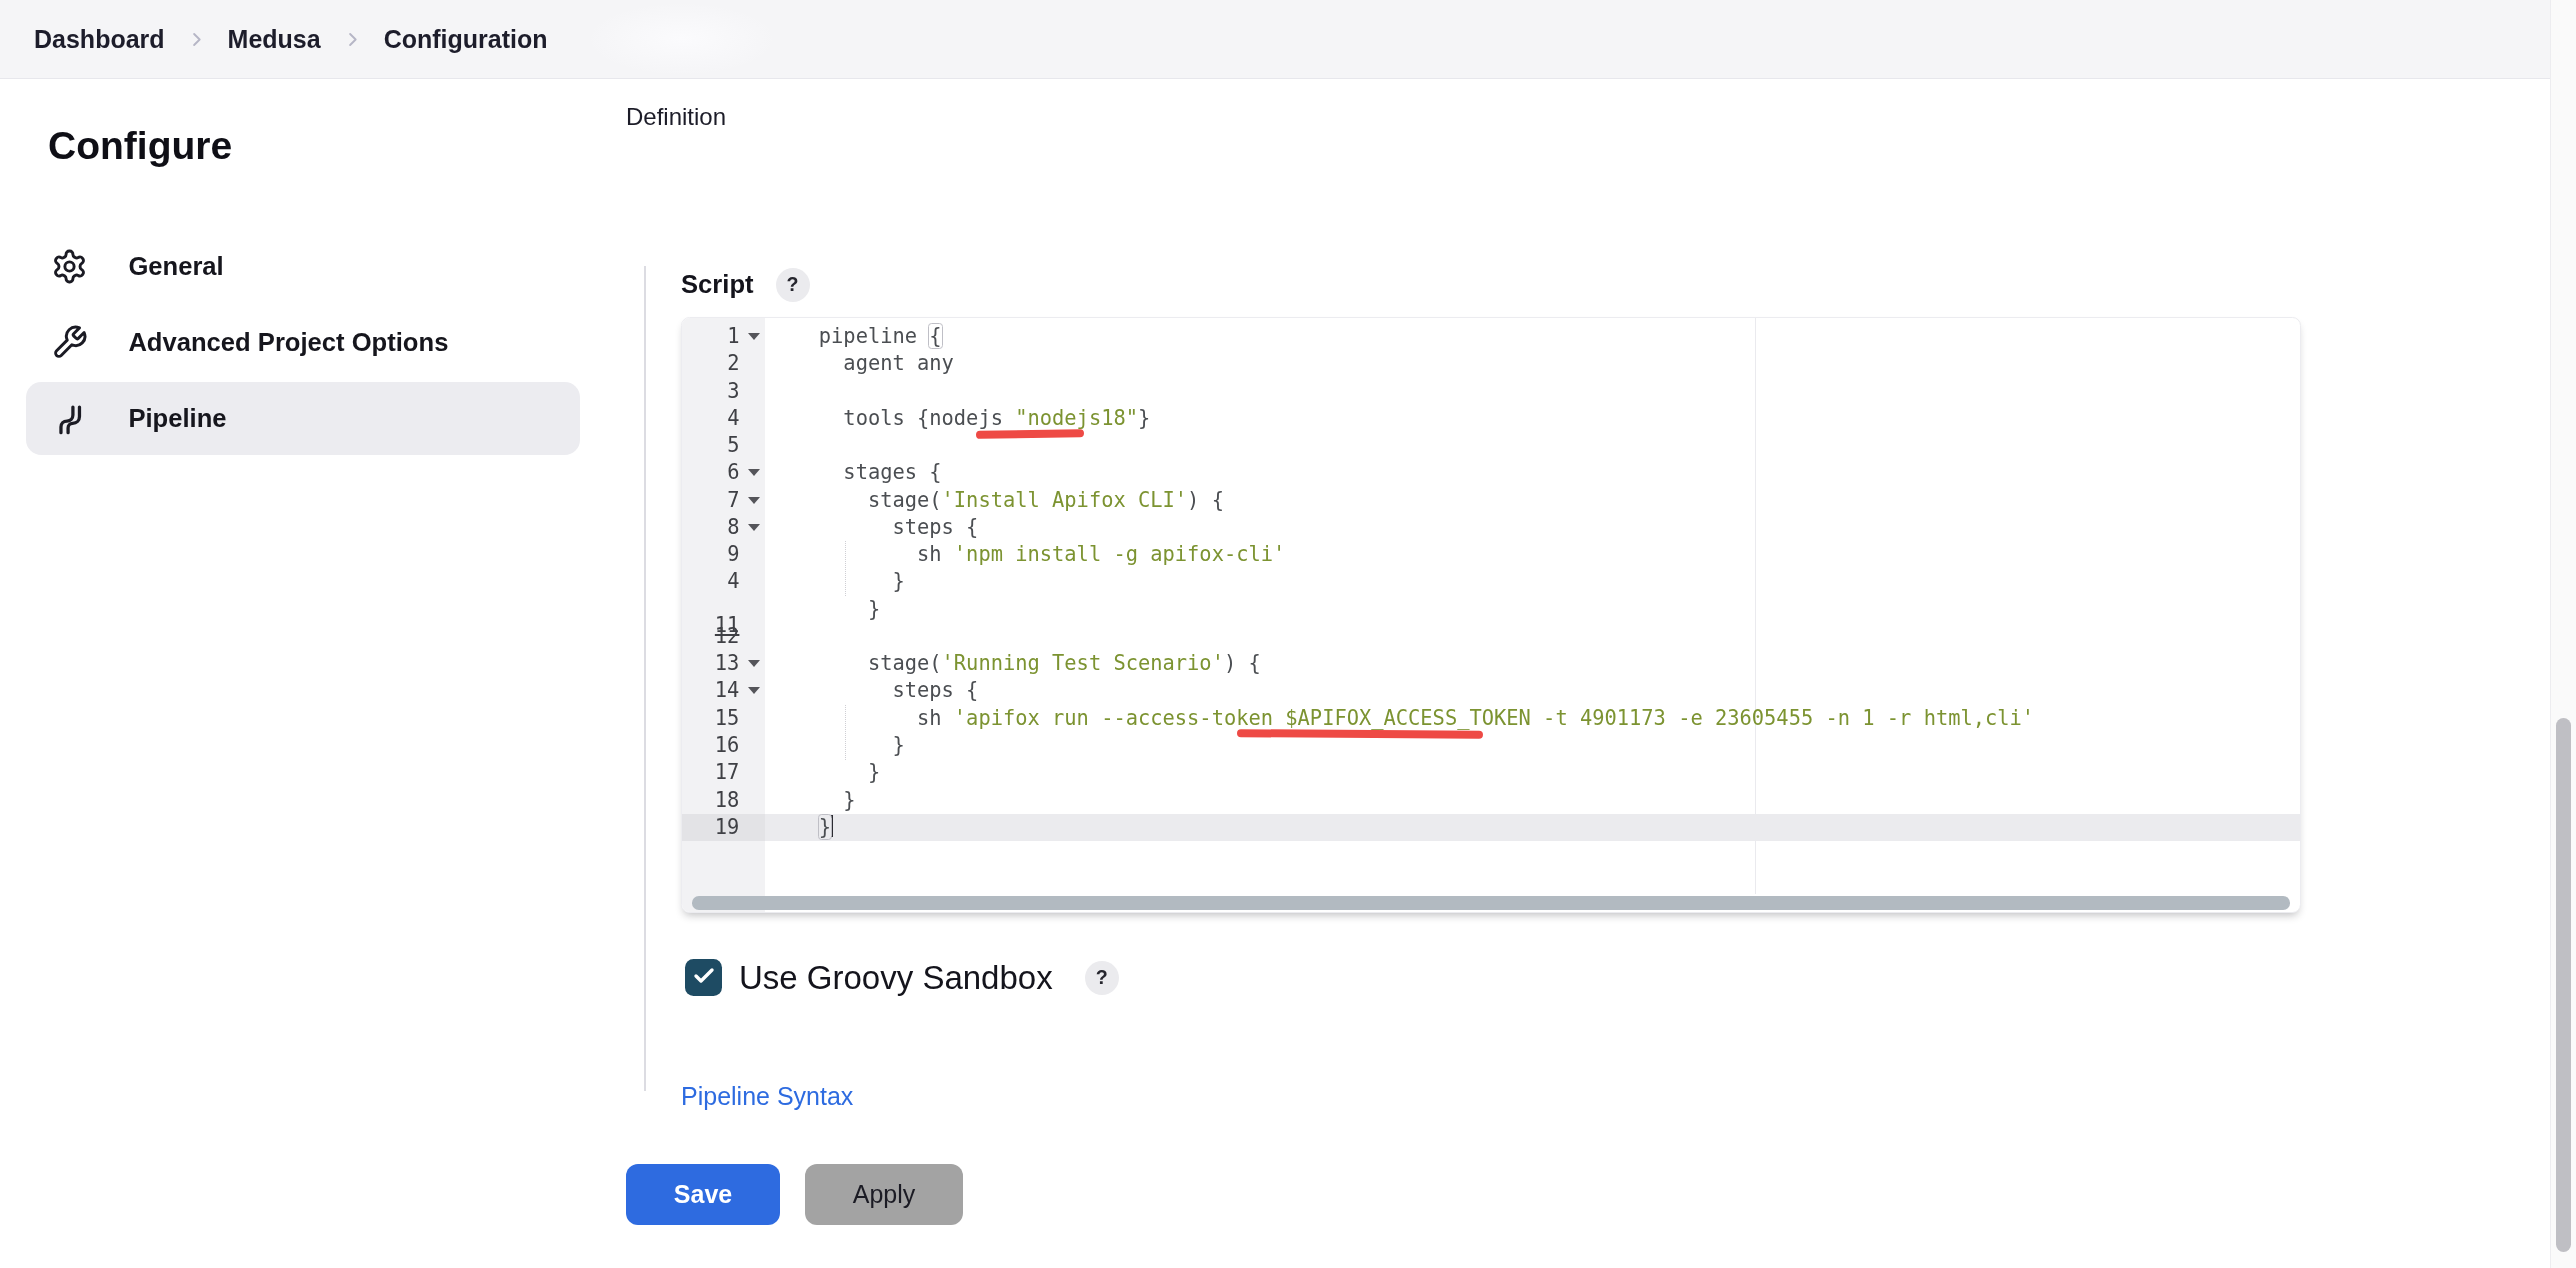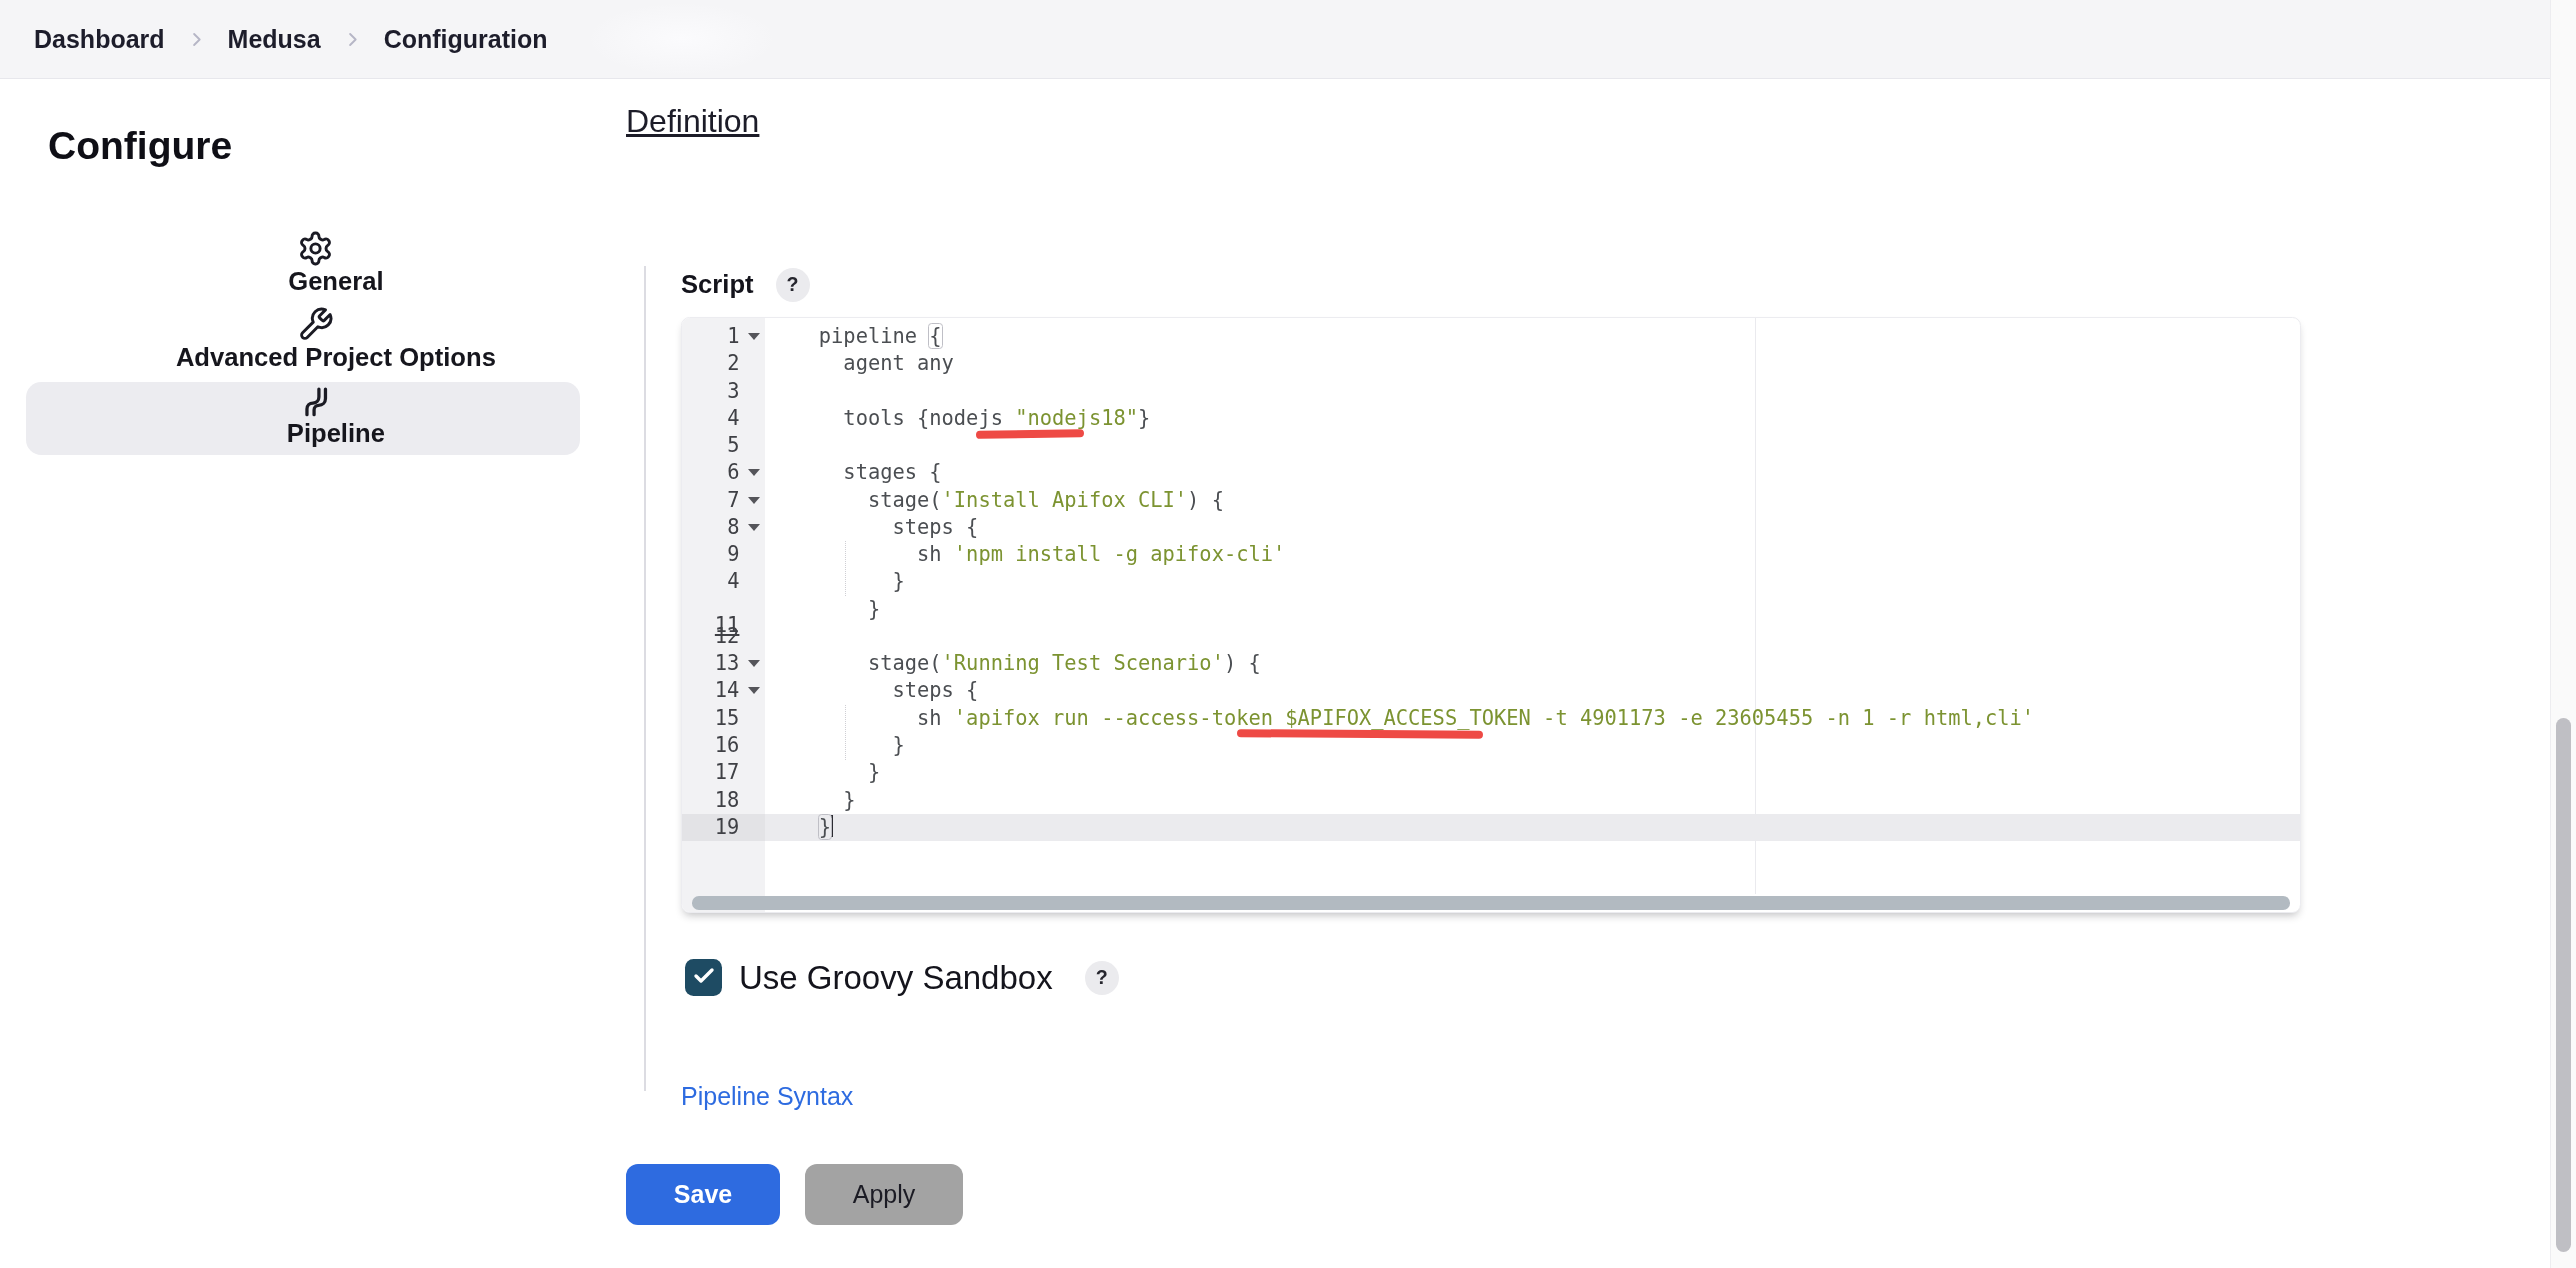--- a/index.html
+++ b/index.html
@@ -12,27 +12,27 @@
   .topbar .blob{position:absolute;left:588px;top:3.4px;width:187px;height:72px;border-radius:34px;
           background:radial-gradient(ellipse at center,#fbfbfd 0%,rgba(245,245,247,0) 72%);}
   .breadcrumb{position:absolute;left:34px;top:0;height:78px;display:flex;align-items:center;gap:22px;}
   .crumb{font-size:25px;font-weight:600;color:#1d1d2b;cursor:pointer;}
   .crumb-sep svg{display:block;}
 
   
   .side-title{position:absolute;left:48px;top:124px;font-size:39px;font-weight:700;color:#0f0f16;}
   .nav{position:absolute;left:26.4px;top:230px;width:554px;}
   .nav-item{position:absolute;left:0;width:554px;height:73px;border-radius:15.3px;display:flex;
-            align-items:center;padding-left:25px;box-sizing:border-box;cursor:pointer;flex-direction:column;}
+            align-items:center;padding-left:25px;box-sizing:border-box;cursor:pointer;}
   .nav-item.selected{background:#ececf0;}
   .nav-item .icon{width:37px;height:37px;flex:0 0 37px;display:flex;align-items:center;justify-content:center;}
   .nav-item .lbl{margin-left:40px;font-size:25.6px;font-weight:600;color:#16161d;}
 
   
-  .def-label{position:absolute;left:626px;top:103px;font-size:32px;font-weight:500;color:#1c1c28;text-decoration:underline;}
+  .def-label{position:absolute;left:626px;top:103px;font-size:24px;font-weight:500;color:#1c1c28;}
   .dropdown{position:absolute;left:626px;top:155px;width:1675px;height:65px;box-sizing:border-box;
             background:#fff;border:1.7px solid #c8cfd6;border-radius:8.5px;display:flex;align-items:center;
             cursor:pointer;}
   .dropdown .val{margin-left:27px;font-size:24px;color:#1c1c28;}
   .dropdown .chev{position:absolute;right:25.6px;top:19px;}
 
   .section-rule{position:absolute;left:644px;top:266px;width:1.7px;height:825px;background:#dcdce2;}
 
   .script-row{position:absolute;left:681px;top:266px;height:37px;display:flex;align-items:center;gap:22px;}
   .script-label{font-size:25.6px;font-weight:600;color:#14141c;}

